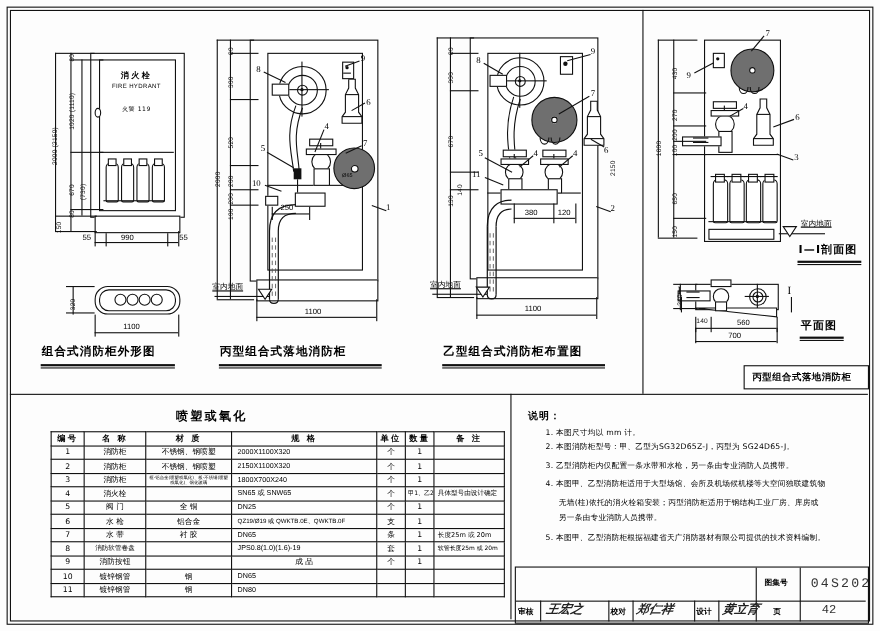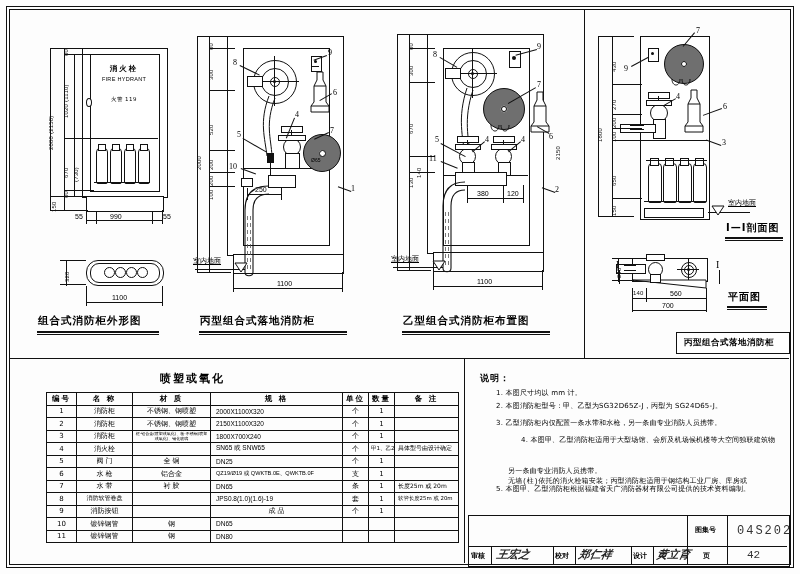--- a/index.html
+++ b/index.html
@@ -668,22 +668,22 @@
         </tr>
       </tbody>
     </table>
   </div>
 
   <div id="notes-title" class="cn">说明：</div>
   <div>
     <div class="note" style="left:496px;top:388px;">1. 本图尺寸均以 mm 计。</div>
     <div class="note" style="left:496px;top:401px;">2. 本图消防柜型号：甲、乙型为SG32D65Z-J，丙型为 SG24D65-J。</div>
     <div class="note" style="left:496px;top:418px;">3. 乙型消防柜内仅配置一条水带和水枪，另一条由专业消防人员携带。</div>
-    <div class="note" style="left:496px;top:435px;margin-left:25px;">4. 本图甲、乙型消防柜适用于大型场馆、会所及机场候机楼等大空间独联建筑物</div>
-    <div class="note" style="left:508px;top:476px;font-family:Liberation Mono, monospace;">无墙(柱)依托的消火栓箱安装；丙型消防柜适用于钢结构工业厂房、库房或</div>
+    <div class="note" style="left:496px;top:435px;">4. 本图甲、乙型消防柜适用于大型场馆、会所及机场候机楼等大空间独联建筑物</div>
+    <div class="note" style="left:508px;top:452px;">无墙(柱)依托的消火栓箱安装；丙型消防柜适用于钢结构工业厂房、库房或</div>
     <div class="note" style="left:508px;top:466px;">另一条由专业消防人员携带。</div>
     <div class="note" style="left:496px;top:484px;">5. 本图甲、乙型消防柜根据福建省天广消防器材有限公司提供的技术资料编制。</div>
   </div>
 
   <div id="tb">
 
     <div class="ln hl" style="left:0;top:30px;width:318px;"></div>
 
     <div class="ln vl" style="left:218px;top:0;height:49px;"></div>
     <div class="ln vl" style="left:258px;top:0;height:49px;"></div>

